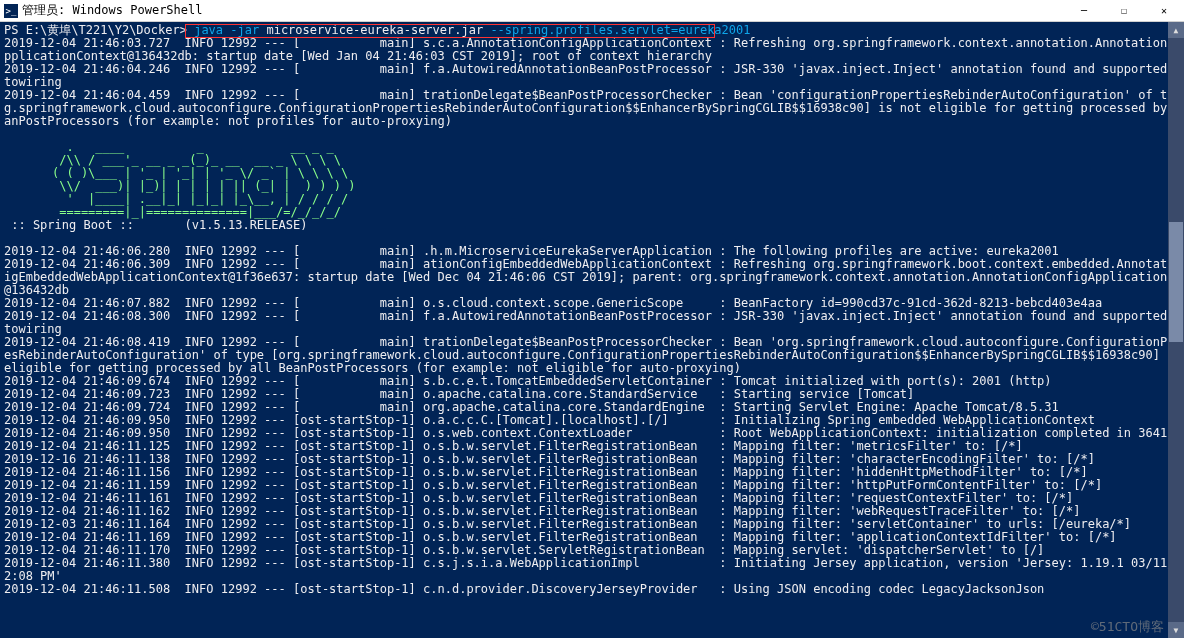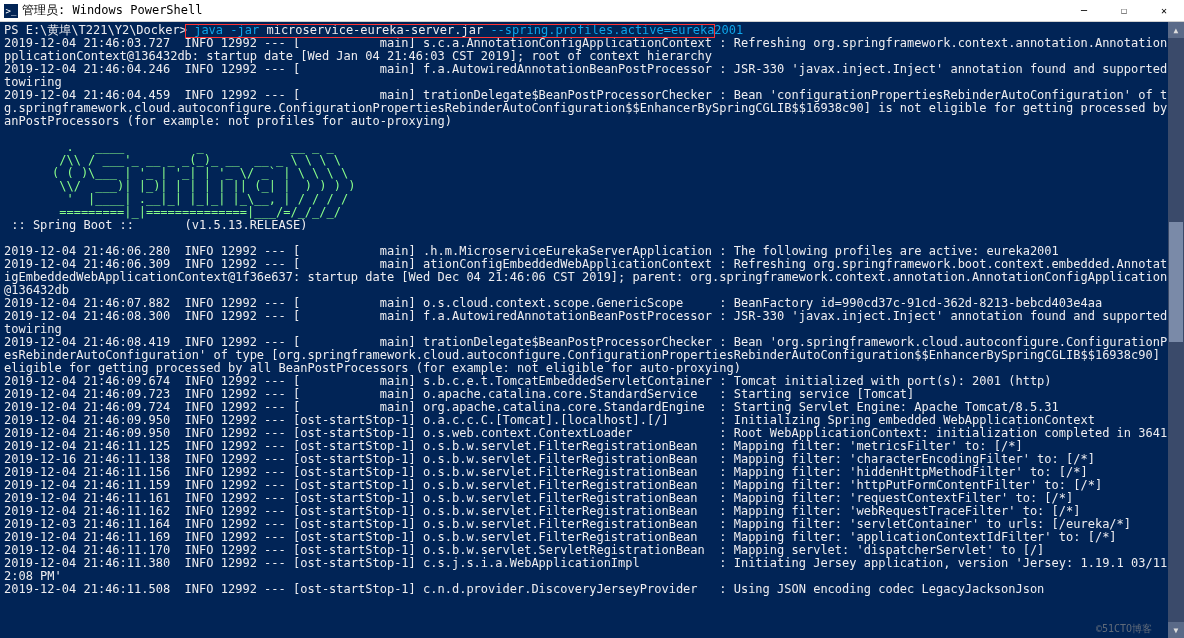--- a/index.html
+++ b/index.html
@@ -84,45 +84,45 @@
       display: flex;
       align-items: center;
       justify-content: center;
       color: #ddd;
       font-size: 8px;
     }
     .scroll-arrow.up { top: 0; }
     .scroll-arrow.down { bottom: 0; }
     .watermark {
       position: absolute;
-      right: 32px;
+      right: 20px;
       bottom: 2px;
       color: #888;
-      font-size: 10px;
+      font-size: 13px;
       opacity: 0.7;
     }
   </style>
 </head>
 <body>
 
 <div class="titlebar">
   <div class="titlebar-left">
     <div class="ps-icon">
         <span>&gt;_</span>
       </div>
     <span class="title-text">管理员: Windows PowerShell</span>
   </div>
   <div class="window-controls">
     <div class="win-btn">─</div>
     <div class="win-btn">☐</div>
     <div class="win-btn close">✕</div>
   </div>
 </div>
 
-<div class="terminal"><span>PS E:\黄埠\T221\Y2\Docker&gt; </span><span class="yellow">java </span><span class="gray">-jar</span><span> microservice-eureka-server.jar </span><span class="gray">--spring.profiles.active=eureka2001</span>
+<div class="terminal"><span>PS E:\黄埠\T221\Y2\Docker&gt; </span><span class="yellow">java </span><span class="gray">-jar</span><span> microservice-eureka-server.jar </span><span class="gray">--spring.profiles.servlet=eureka2001</span>
 <span>2019-12-04 21:46:03.727  INFO 12992 --- [           main] s.c.a.AnnotationConfigApplicationContext : Refreshing org.springframework.context.annotation.AnnotationConfigA</span>
 <span>pplicationContext@136432db: startup date [Wed Jan 04 21:46:03 CST 2019]; root of context hierarchy</span>
 <span>2019-12-04 21:46:04.246  INFO 12992 --- [           main] f.a.AutowiredAnnotationBeanPostProcessor : JSR-330 'javax.inject.Inject' annotation found and supported for au</span>
 <span>towiring</span>
 <span>2019-12-04 21:46:04.459  INFO 12992 --- [           main] trationDelegate$BeanPostProcessorChecker : Bean 'configurationPropertiesRebinderAutoConfiguration' of type [or</span>
 <span>g.springframework.cloud.autoconfigure.ConfigurationPropertiesRebinderAutoConfiguration$$EnhancerBySpringCGLIB$$16938c90] is not eligible for getting processed by all Be</span>
 <span>anPostProcessors (for example: not profiles for auto-proxying)</span>
 <span></span>
 <span class="green">  .   ____          _            __ _ _</span>
 <span class="green"> /\\ / ___'_ __ _ _(_)_ __  __ _ \ \ \ \</span>

